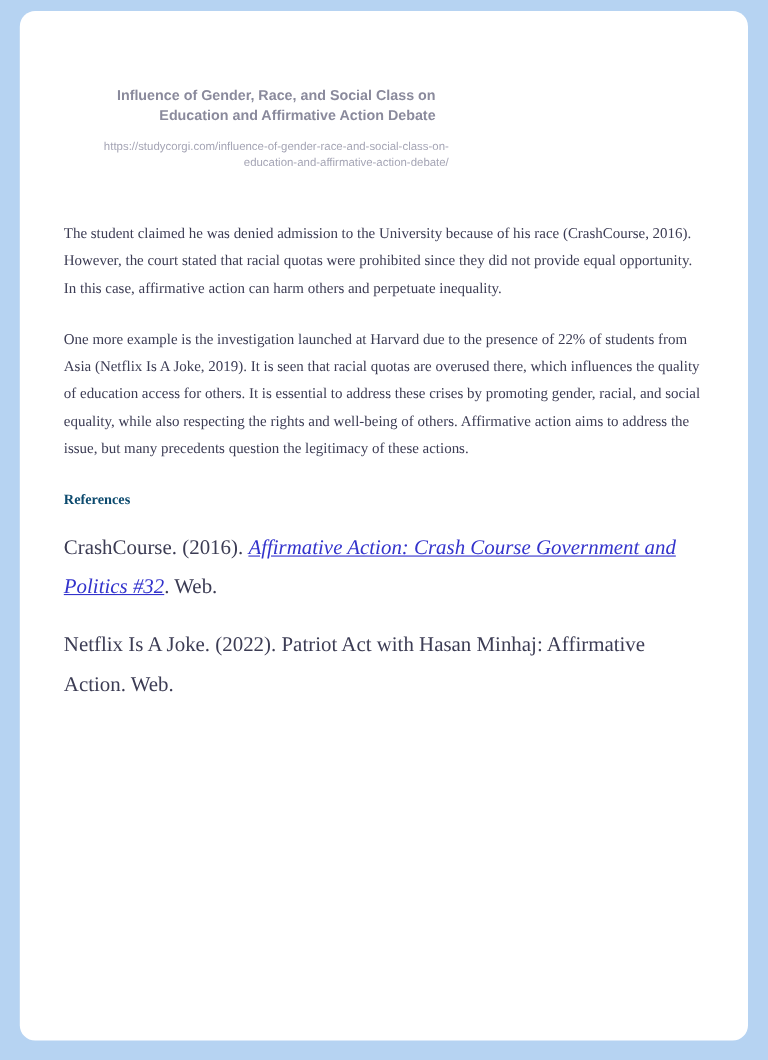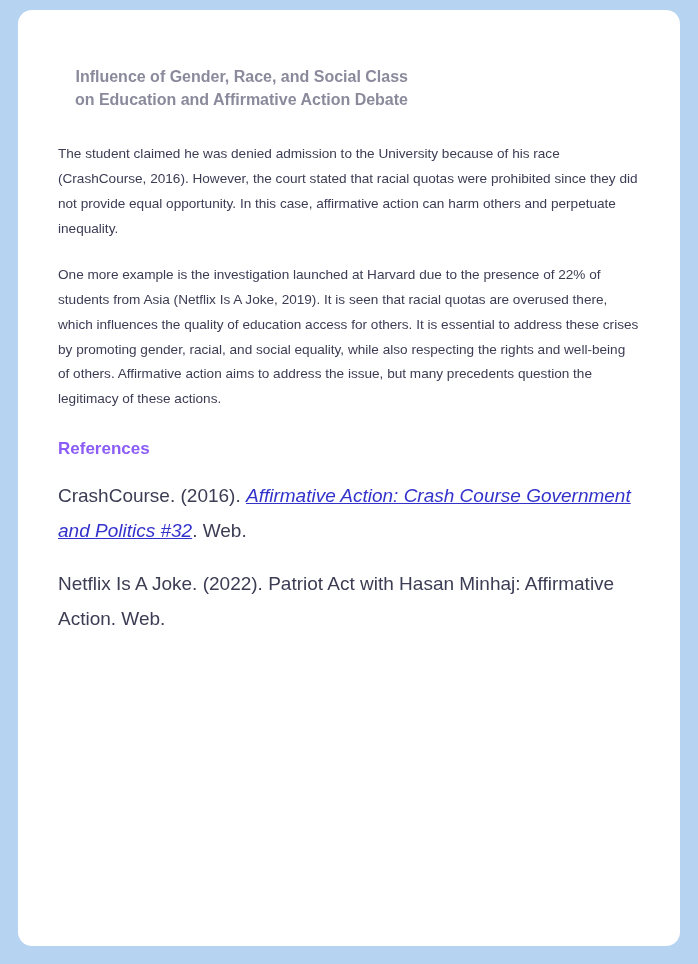--- a/index.html
+++ b/index.html
@@ -57,49 +57,50 @@
     vertical-align: super;
     font-weight: normal;
     margin-left: 3px;
   }
   .header-meta {
     text-align: right;
     max-width: 350px;
     padding-top: 6px;
   }
   .doc-title {
-    font-size: 16px;
+    font-size: 13px;
     font-weight: bold;
     color: #8a8a9c;
     line-height: 1.42;
-    margin: 0;
+    margin: 12px;
   }
   .doc-url {
     font-size: 10.4px;
     color: #a5a5b5;
     line-height: 1.42;
     margin: 6px 0 0 0;
     word-break: break-word;
   }
   
   .page-body {
     padding: 0 40px;
-    margin-top: 31px;
+    margin-top: 44px;
+    font-family: Liberation Serif, serif;
   }
   .para {
     font-size: 13.6px;
     line-height: 1.82;
     color: #3c3c54;
     margin: 0 0 22px 0;
     text-align: left;
   }
   .section-heading {
-    font-size: 17px;
+    font-size: 13px;
     font-weight: bold;
-    color: #8b5cf6;
+    color: #0c4a6e;
     margin: 26px 0 18px 0;
     line-height: 1.3;
   }
   .reference {
     font-size: 19px;
     line-height: 1.85;
     color: #3c3c54;
     margin: 0 0 18px 0;
   }
   .ref-link {
@@ -112,20 +113,21 @@
 </head>
 <body>
 
 <div class="page-card">
 
   <div class="page-header">
 
 
     <div class="header-meta">
       <p class="doc-title">Influence of Gender, Race, and Social Class on Education and Affirmative Action Debate</p>
+      <p class="doc-url">https://studycorgi.com/influence-of-gender-race-and-social-class-on-education-and-affirmative-action-debate/</p>
     </div>
 
   </div>
 
   <div class="page-body">
 
     <p class="para">The student claimed he was denied admission to the University because of his race (CrashCourse, 2016). However, the court stated that racial quotas were prohibited since they did not provide equal opportunity. In this case, affirmative action can harm others and perpetuate inequality.</p>
     <p class="para">One more example is the investigation launched at Harvard due to the presence of 22% of students from Asia (Netflix Is A Joke, 2019). It is seen that racial quotas are overused there, which influences the quality of education access for others. It is essential to address these crises by promoting gender, racial, and social equality, while also respecting the rights and well-being of others. Affirmative action aims to address the issue, but many precedents question the legitimacy of these actions.</p>
 
     <h2 class="section-heading">References</h2>

